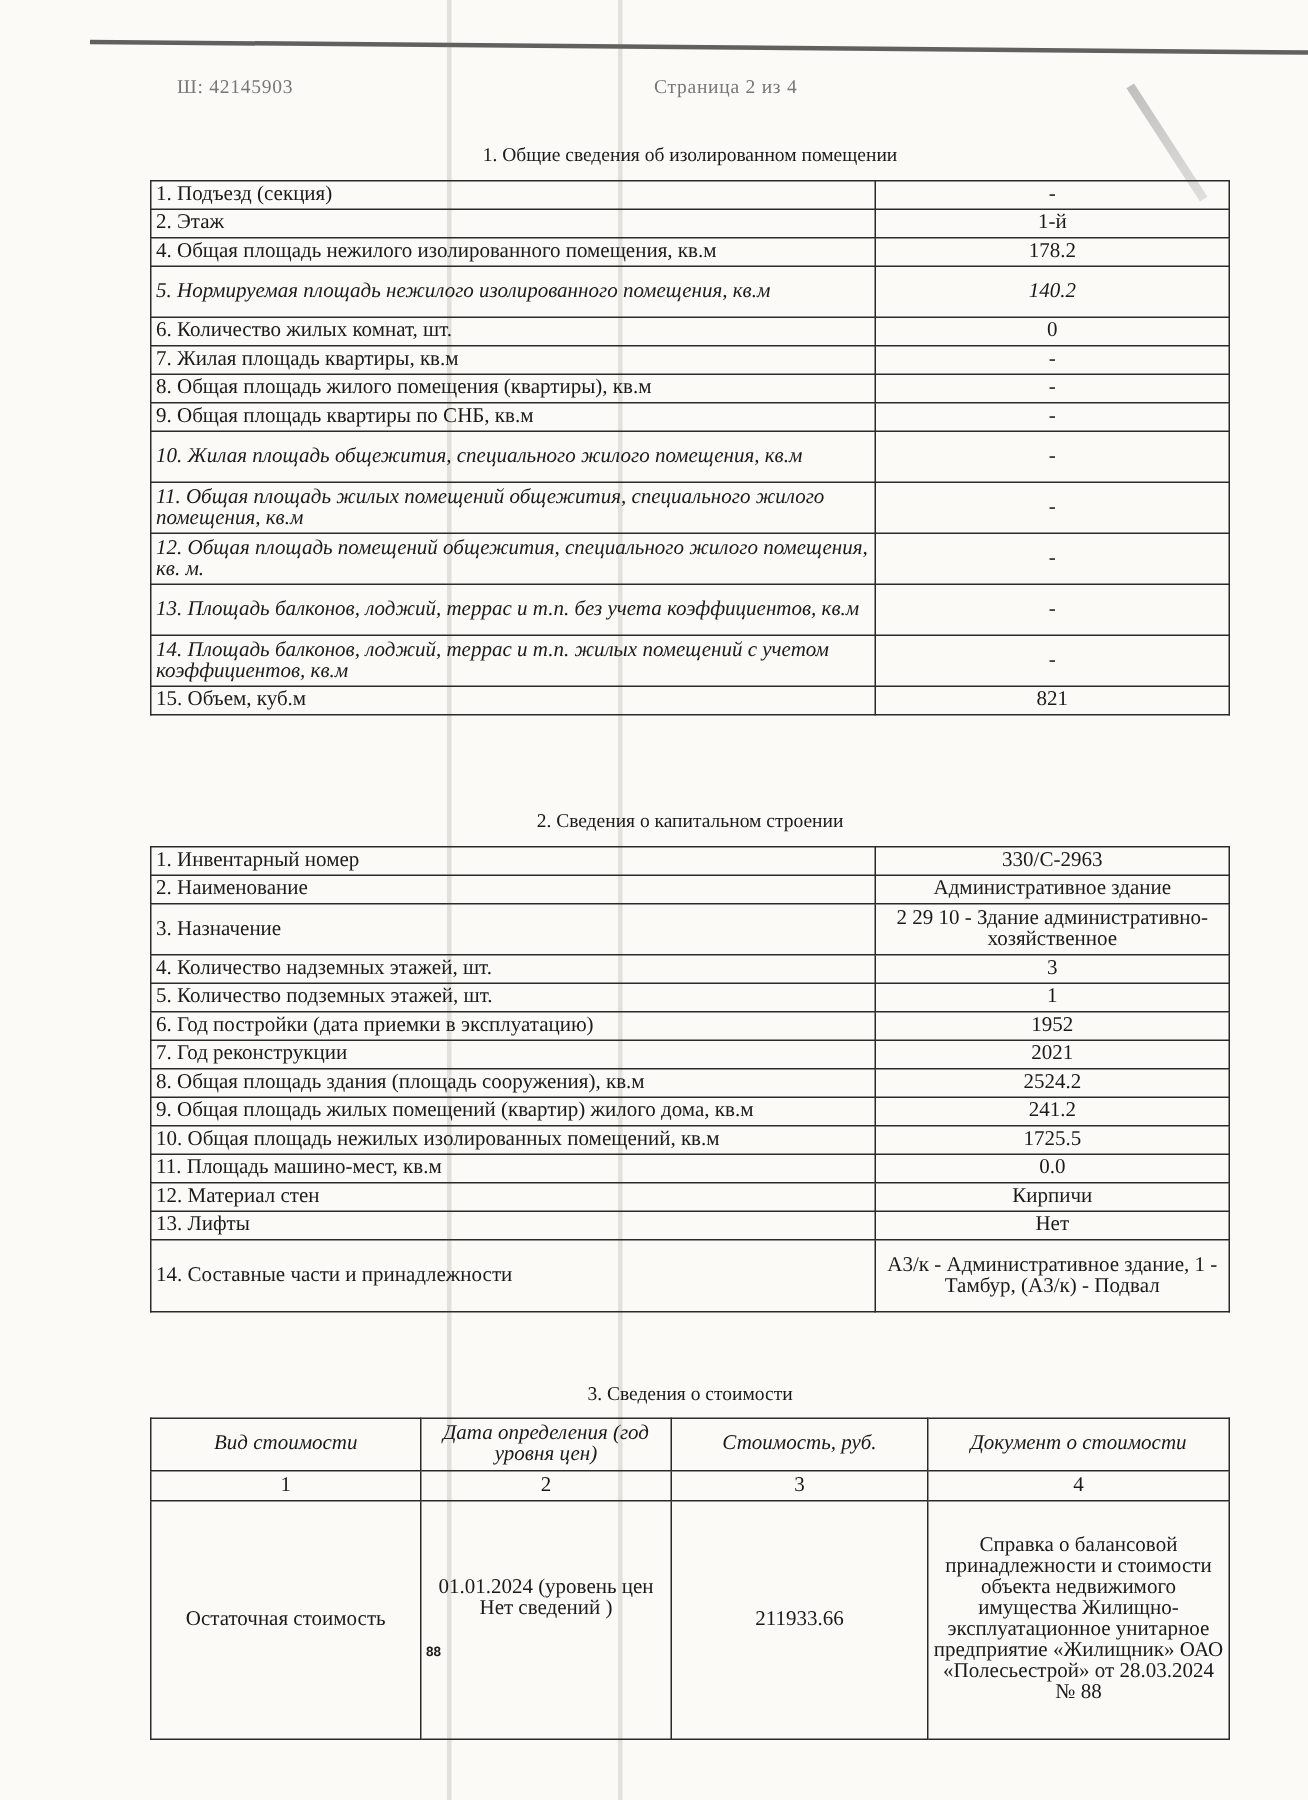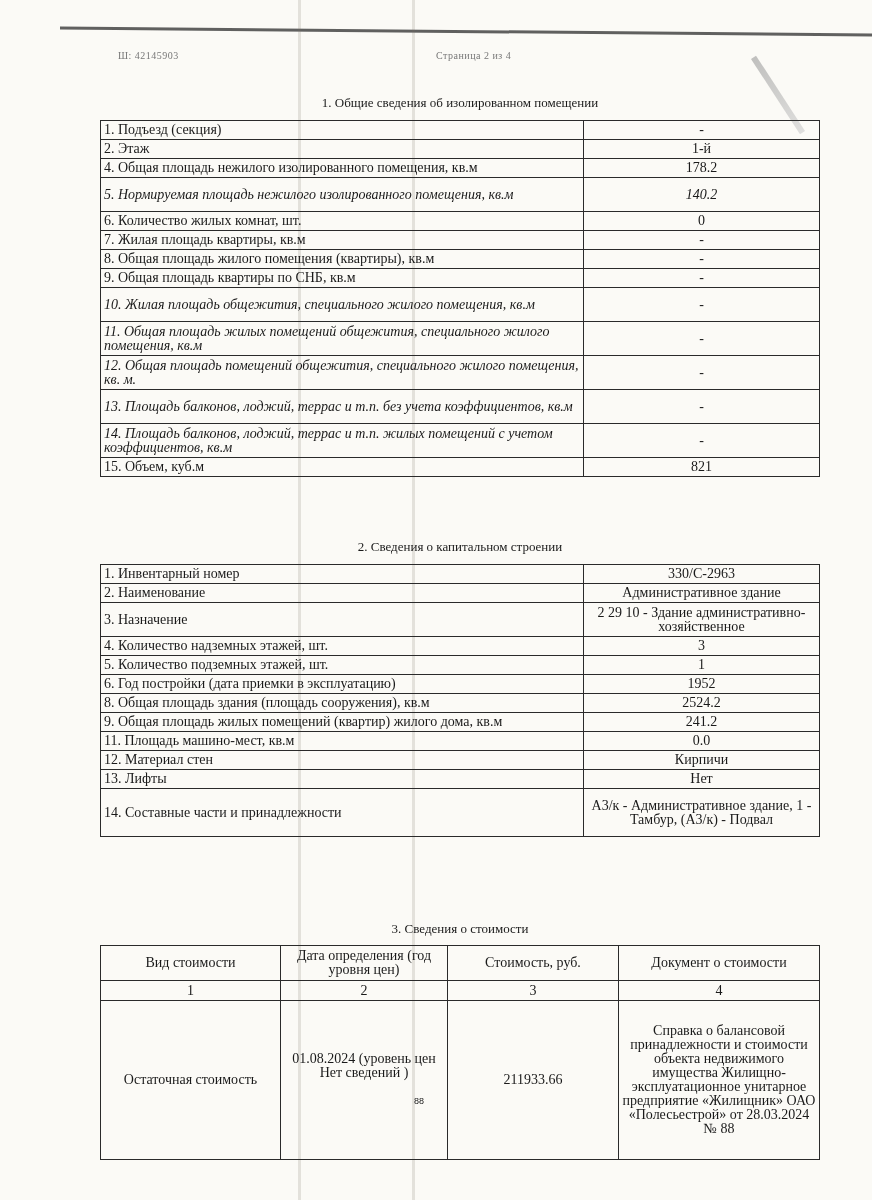--- a/index.html
+++ b/index.html
@@ -5,37 +5,37 @@
   html, body { margin: 0; padding: 0; }
   body {
     width: 872px; height: 1200px; position: relative; overflow: hidden;
     background: #fbfaf6;
     font-family: "Liberation Serif", "DejaVu Serif", serif;
     color: #1a1a1a;
   }
   .top-edge { position: absolute; left: 60px; top: 30px; width: 812px; height: 3px; background: #3a3a3a; transform: rotate(0.5deg); opacity: .8; }
   .fold { position: absolute; left: 775px; top: 50px; width: 6px; height: 90px; background: linear-gradient(#999,#ccc); transform: rotate(-33deg); opacity: .6; }
   .streak { position: absolute; top: 0; width: 3px; height: 1200px; background: rgba(120,110,100,.18); }
-  .header-line { position: absolute; top: 50px; font-size: 10px; color: #777; letter-spacing: .5px; }
+  .header-line { position: absolute; top: 50px; font-size: 13px; color: #777; letter-spacing: .5px; }
   .sec-title { position: absolute; left: 100px; width: 720px; text-align: center; font-size: 13px; }
   table { position: absolute; left: 100px; width: 720px; border-collapse: collapse; font-size: 14px; }
   td, th { border: 1px solid #2a2a2a; padding: 0 3px; line-height: 14px; vertical-align: middle; font-weight: normal; }
   td.val { text-align: center; }
   .t1 td:first-child { width: 476px; }
   .t1 tr { height: 19px; }
   .t1 tr.tall { height: 34px; font-style: italic; }
   .t2 td:first-child { width: 476px; }
   .t2 tr { height: 19px; padding-left: 48px; }
   .t2 tr.tall { height: 34px; }
   .t2 tr.tall3 { height: 48px; }
   .t3 th, .t3 td { text-align: center; }
-  .t3 th { height: 34px; }
+  .t3 th { height: 34px; font-style: italic; }
   .t3 tr.nums td { height: 19px; }
   .t3 tr.main td { height: 158px; }
-  .tiny { font-family: "Liberation Sans", sans-serif; font-size: 9px; display: block; text-align: right; margin-top: 14px; padding-right: 20px; }
+  .tiny { font-family: "Liberation Sans", sans-serif; font-size: 9px; display: block; text-align: left; margin-top: 14px; padding-right: 20px; font-weight: bold; }
 </style>
 </head>
 <body>
 
 <div class="top-edge"></div>
 <div class="fold"></div>
 <div class="streak" style="left:298px"></div>
 <div class="streak" style="left:412px"></div>
 
 <div class="header-line" style="left:118px">Ш: 42145903</div>
@@ -124,26 +124,34 @@
       </tr>
       <tr>
         <td>5. Количество подземных этажей, шт.</td>
         <td class="val">1</td>
       </tr>
       <tr>
         <td>6. Год постройки (дата приемки в эксплуатацию)</td>
         <td class="val">1952</td>
       </tr>
       <tr>
+        <td>7. Год реконструкции</td>
+        <td class="val">2021</td>
+      </tr>
+      <tr>
         <td>8. Общая площадь здания (площадь сооружения), кв.м</td>
         <td class="val">2524.2</td>
       </tr>
       <tr>
         <td>9. Общая площадь жилых помещений (квартир) жилого дома, кв.м</td>
         <td class="val">241.2</td>
+      </tr>
+      <tr>
+        <td>10. Общая площадь нежилых изолированных помещений, кв.м</td>
+        <td class="val">1725.5</td>
       </tr>
       <tr>
         <td>11. Площадь машино-мест, кв.м</td>
         <td class="val">0.0</td>
       </tr>
       <tr>
         <td>12. Материал стен</td>
         <td class="val">Кирпичи</td>
       </tr>
       <tr>
@@ -170,20 +178,20 @@
   <tbody>
     <tr class="nums">
       <td>1</td>
       <td>2</td>
       <td>3</td>
       <td>4</td>
     </tr>
     <tr class="main">
       <td>Остаточная стоимость</td>
       <td>
-        <span>01.08.2024 (уровень цен Нет сведений )</span>
+        <span>01.01.2024 (уровень цен Нет сведений )</span>
         <span class="tiny">88</span>
       </td>
       <td>211933.66</td>
       <td>Справка о балансовой принадлежности и стоимости объекта недвижимого имущества Жилищно-эксплуатационное унитарное предприятие «Жилищник» ОАО «Полесьестрой» от 28.03.2024 № 88</td>
     </tr>
   </tbody>
 </table>
 
 </body></html>

